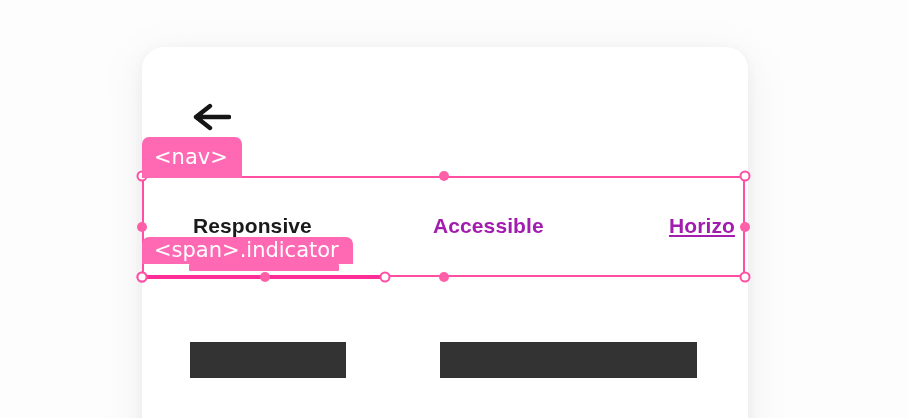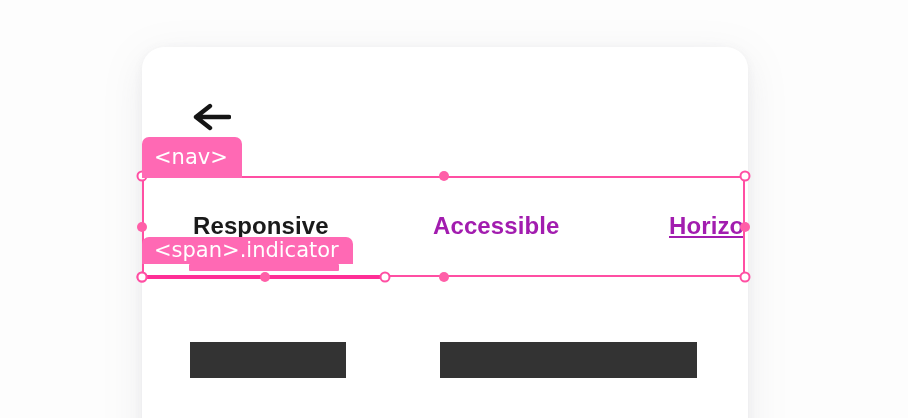--- a/index.html
+++ b/index.html
@@ -55,21 +55,21 @@
     left: 0px;
     top: 129px;
     width: 606px;
     height: 101px;
     display: flex;
     align-items: center;
   }
   .tab {
     position: absolute;
     top: 36px;
-    font-size: 24px;
+    font-size: 21px;
     font-weight: bold;
     line-height: 28px;
     white-space: nowrap;
     letter-spacing: 0.1px;
   }
   .tab.active { color: #1a1a1a; }
   .tab.inactive { color: #a21caf; }
   #tab-responsive { left: 51px; }
   #tab-accessible { left: 291px; }
   #tab-horizontal { left: 527px; text-decoration: underline; }

